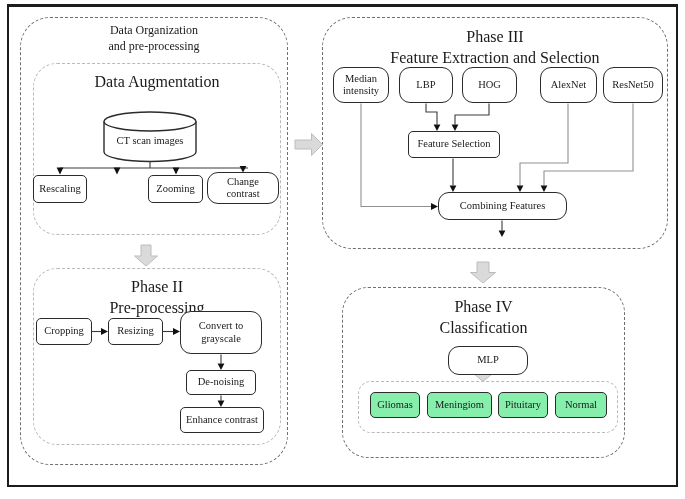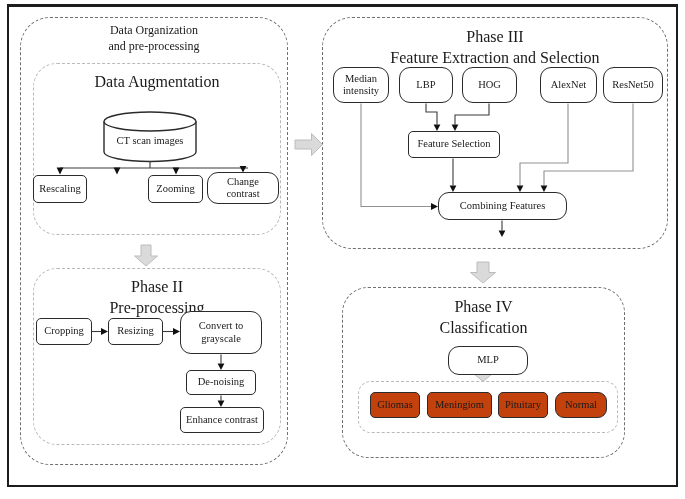--- a/index.html
+++ b/index.html
@@ -25,21 +25,21 @@
   .title{position:absolute;z-index:2;text-align:center;font-size:16px;line-height:1.3;}
   .section-title{font-size:12px;}
   .overlay{position:absolute;left:0;top:0;z-index:3;pointer-events:none;}
   .box{
     position:absolute;box-sizing:border-box;z-index:4;
     background:#ffffff;border:1.4px solid #2b2b2b;border-radius:5px;
     display:flex;flex-direction:column;align-items:center;justify-content:center;
     text-align:center;font-size:10.5px;line-height:1.18;
   }
   .rounder{border-radius:11px;}
-  .result{background:#c2410c;border-radius:5px;}
+  .result{background:#86efac;border-radius:5px;}
   .cyl-label{position:absolute;z-index:4;text-align:center;font-size:10.5px;}
 </style>
 </head>
 <body>
 
 <div class="stage">
 
   <div class="frame"></div>
 
   <div class="dashed-outer" style="left:20px;top:17px;width:268px;height:448px;"></div>
@@ -147,15 +147,15 @@
   <div class="box rounder" style="left:462px;top:67px;width:55px;height:36px;">HOG</div>
   <div class="box rounder" style="left:540px;top:67px;width:57px;height:36px;">AlexNet</div>
   <div class="box rounder" style="left:603px;top:67px;width:60px;height:36px;">ResNet50</div>
   <div class="box" style="left:408px;top:131px;width:92px;height:27px;">Feature Selection</div>
   <div class="box rounder" style="left:438px;top:192px;width:129px;height:28px;">Combining Features</div>
 
   <div class="box rounder" style="left:448px;top:330px;width:80px;height:29px;margin-top:16px;">MLP</div>
   <div class="box result" style="left:370px;top:392px;width:50px;height:26px;">Gliomas</div>
   <div class="box result" style="left:427px;top:392px;width:65px;height:26px;">Meningiom</div>
   <div class="box result" style="left:498px;top:392px;width:50px;height:26px;">Pituitary</div>
-  <div class="box result" style="left:555px;top:392px;width:52px;height:26px;border-radius:9px;">Normal</div>
+  <div class="box result" style="left:555px;top:392px;width:52px;height:26px;">Normal</div>
 
 </div>
 
 </body></html>

